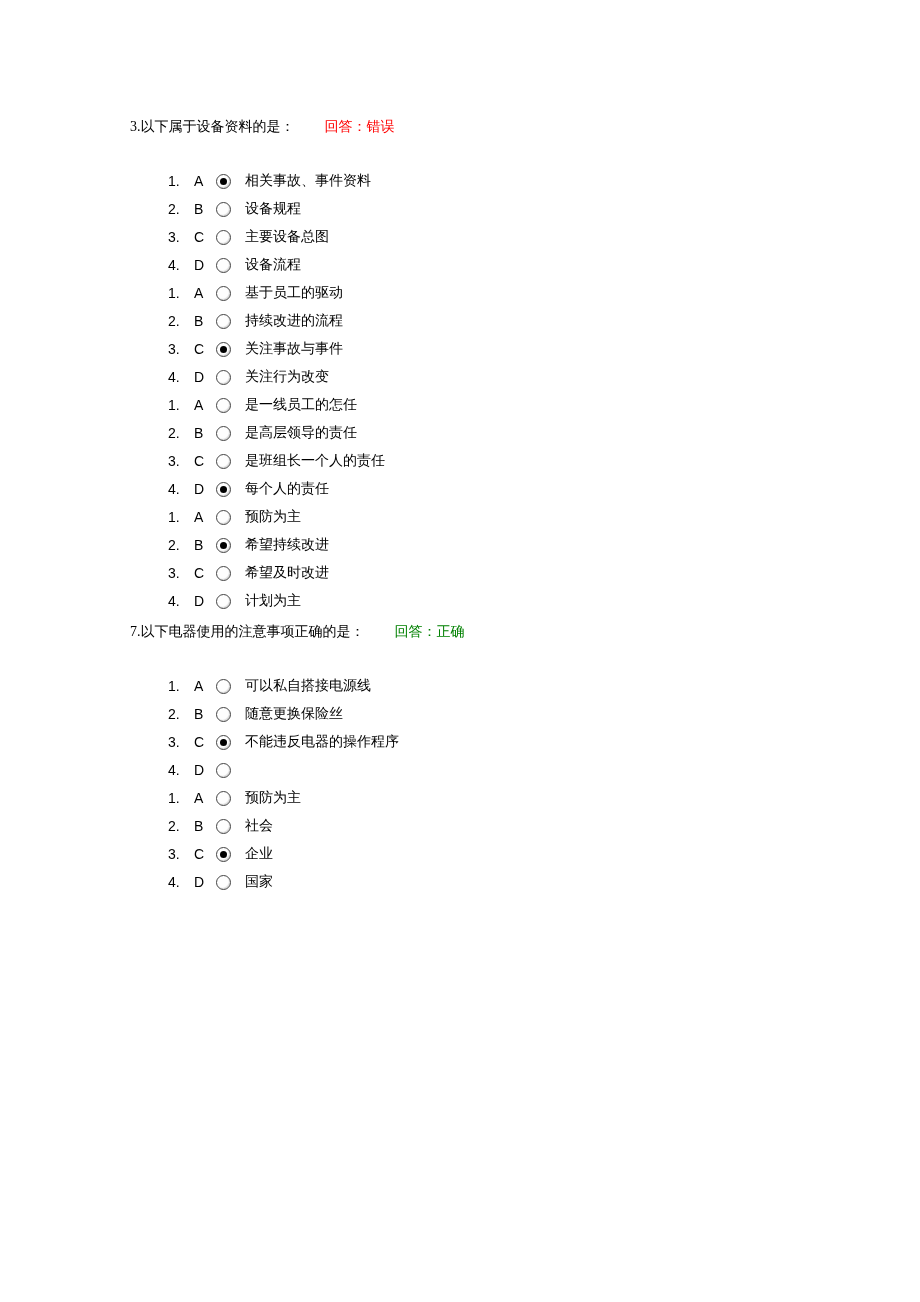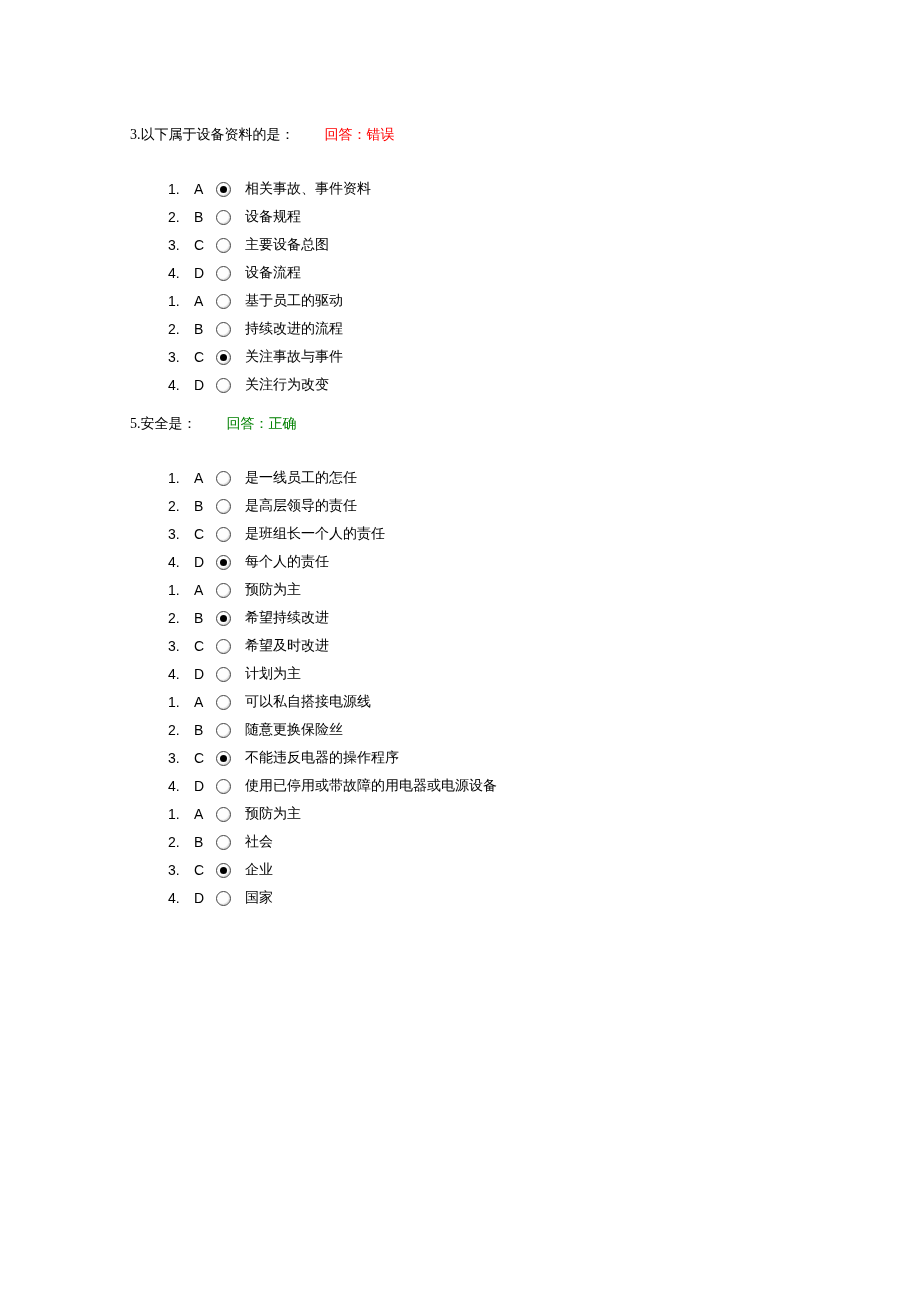--- a/index.html
+++ b/index.html
@@ -5,21 +5,21 @@
     body {
       font-family: "SimSun", "宋体", serif;
       font-size: 14px;
       margin: 0;
       padding: 110px 130px;
       width: 660px;
       color: #000;
       line-height: 1.5;
     }
     .question-header {
-      margin-top: 14px;
+      margin-top: 6px;
       margin-bottom: 30px;
     }
     .question-header-tight {
       margin-top: 2px;
       margin-bottom: 0;
     }
     .q-num {
       display: inline;
     }
     .q-text {
@@ -133,21 +133,20 @@
         <span class="radio selected"></span>
         <span class="opt-text">关注事故与事件</span>
       </div>
       <div class="option-row">
         <span class="opt-num">4.</span>
         <span class="opt-letter">D</span>
         <span class="radio"></span>
         <span class="opt-text">关注行为改变</span>
       </div>
     </div>
-    <div class="question-header"><span class="q-num">5.</span><span class="q-text">安全是：</span><span class="answer-label correct"><span>回答：</span><span>正确</span></span></div>
     <div class="options">
       <div class="option-row">
         <span class="opt-num">1.</span>
         <span class="opt-letter">A</span>
         <span class="radio"></span>
         <span class="opt-text">是一线员工的怎任</span>
       </div>
       <div class="option-row">
         <span class="opt-num">2.</span>
         <span class="opt-letter">B</span>
@@ -186,20 +185,21 @@
         <span class="radio"></span>
         <span class="opt-text">希望及时改进</span>
       </div>
       <div class="option-row">
         <span class="opt-num">4.</span>
         <span class="opt-letter">D</span>
         <span class="radio"></span>
         <span class="opt-text">计划为主</span>
       </div>
     </div>
+    <div class="question-header"><span class="q-num">7.</span><span class="q-text">以下电器使用的注意事项正确的是：</span><span class="answer-label correct"><span>回答：</span><span>正确</span></span></div>
     <div class="options">
       <div class="option-row">
         <span class="opt-num">1.</span>
         <span class="opt-letter">A</span>
         <span class="radio"></span>
         <span class="opt-text">可以私自搭接电源线</span>
       </div>
       <div class="option-row">
         <span class="opt-num">2.</span>
         <span class="opt-letter">B</span>
@@ -209,21 +209,20 @@
       <div class="option-row">
         <span class="opt-num">3.</span>
         <span class="opt-letter">C</span>
         <span class="radio selected"></span>
         <span class="opt-text">不能违反电器的操作程序</span>
       </div>
       <div class="option-row">
         <span class="opt-num">4.</span>
         <span class="opt-letter">D</span>
         <span class="radio"></span>
-        <span class="opt-text">使用已停用或带故障的用电器或电源设备</span>
       </div>
     </div>
     <div class="options">
       <div class="option-row">
         <span class="opt-num">1.</span>
         <span class="opt-letter">A</span>
         <span class="radio"></span>
         <span class="opt-text">预防为主</span>
       </div>
       <div class="option-row">

